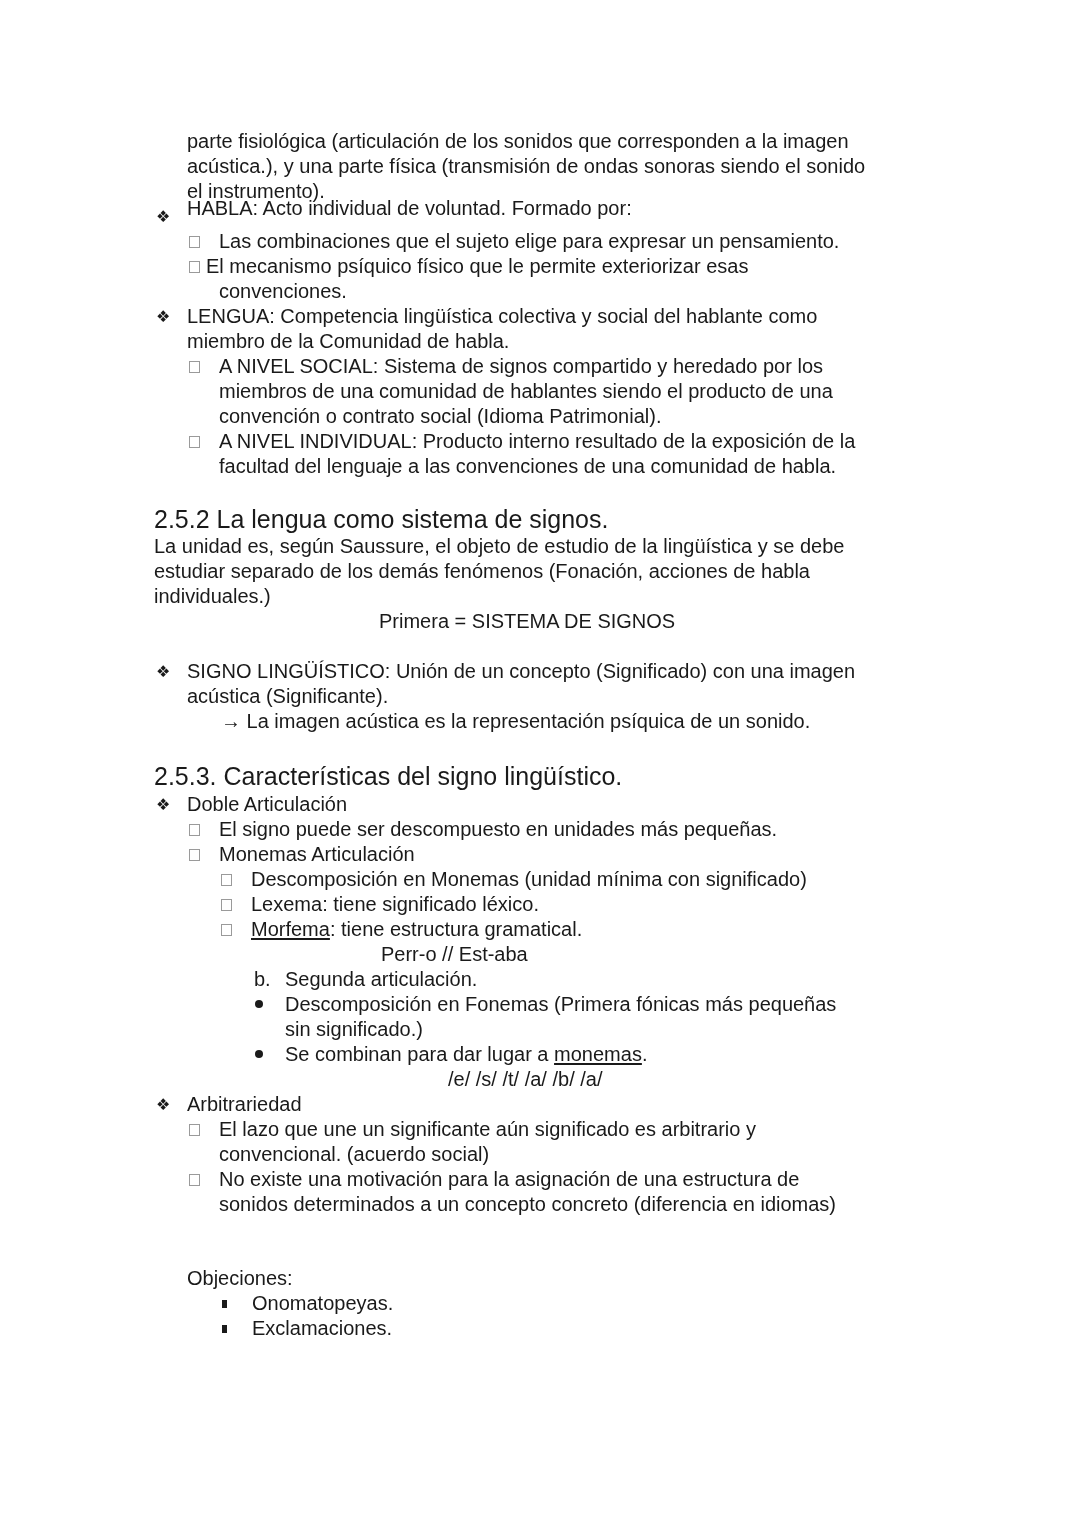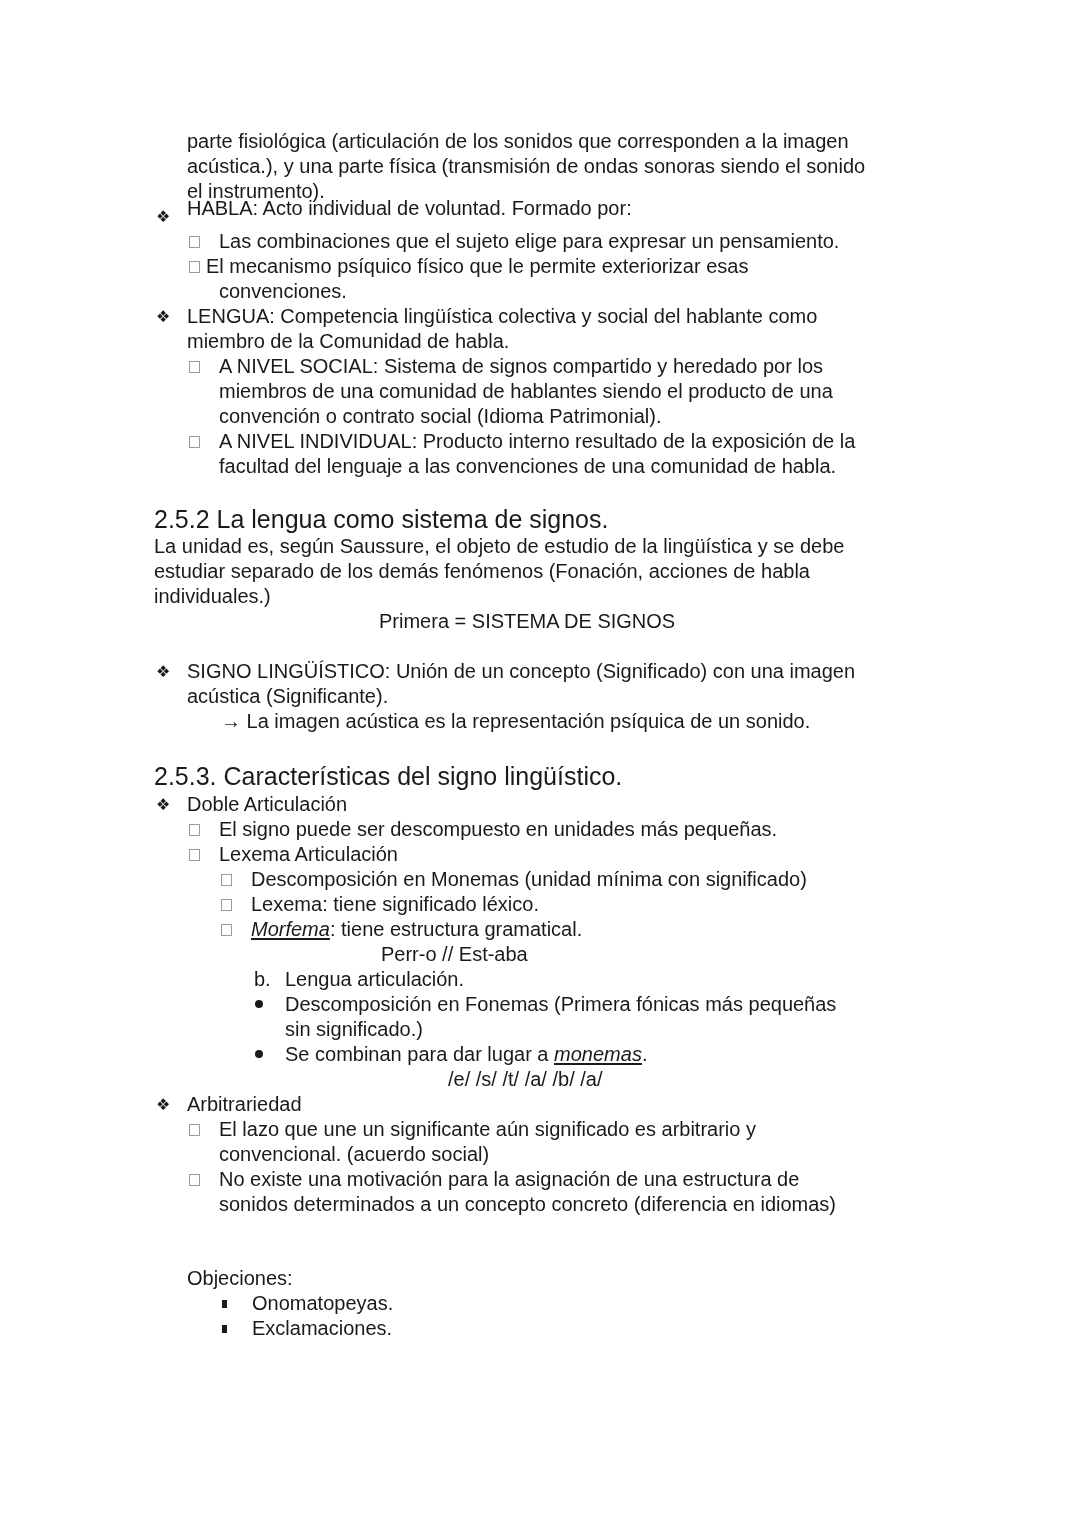--- a/index.html
+++ b/index.html
@@ -10,21 +10,21 @@
     }
     .line { position: absolute; white-space: nowrap; line-height: 25px; }
     .h2 { font-size: 25px; line-height: 30px; color: #1a1a1a; }
     .bullet-diamond { position: absolute; font-size: 16px; line-height: 25px; color: #1a1a1a; }
     .bullet-box {
       position: absolute; width: 11px; height: 12px; border: 1px solid #9a9a9a;
       box-sizing: border-box; background: #fff;
     }
     .bullet-dot { position: absolute; width: 8px; height: 8px; border-radius: 50%; background: #1a1a1a; }
     .bullet-square { position: absolute; width: 5px; height: 8px; background: #1a1a1a; }
-    u { text-decoration: underline; text-underline-offset: 2px; font-style: italic; }
+    u { text-decoration: underline; text-underline-offset: 2px; }
   </style>
 </head>
 <body>
 
 <div class="line" style="left:187px;top:129px">parte fisiológica (articulación de los sonidos que corresponden a la imagen</div>
 <div class="line" style="left:187px;top:154px">acústica.), y una parte física (transmisión de ondas sonoras siendo el sonido</div>
 <div class="line" style="left:187px;top:179px">el instrumento).</div>
 
 <span class="bullet-diamond" style="left:156px;top:204px">❖</span>
 <div class="line" style="left:187px;top:196px">HABLA: Acto individual de voluntad. Formado por:</div>
@@ -55,31 +55,31 @@
 <div class="line" style="left:187px;top:659px">SIGNO LINGÜÍSTICO: Unión de un concepto (Significado) con una imagen</div>
 <div class="line" style="left:187px;top:684px">acústica (Significante).</div>
 <div class="line" style="left:221px;top:709px">→ La imagen acústica es la representación psíquica de un sonido.</div>
 
 <div class="line h2" style="left:154px;top:761px">2.5.3. Características del signo lingüístico.</div>
 <span class="bullet-diamond" style="left:156px;top:792px">❖</span>
 <div class="line" style="left:187px;top:792px">Doble Articulación</div>
 <span class="bullet-box" style="left:189px;top:824px"></span>
 <div class="line" style="left:219px;top:817px">El signo puede ser descompuesto en unidades más pequeñas.</div>
 <span class="bullet-box" style="left:189px;top:849px"></span>
-<div class="line" style="left:219px;top:842px">Lexema Articulación</div>
+<div class="line" style="left:219px;top:842px">Monemas Articulación</div>
 <span class="bullet-box" style="left:221px;top:874px"></span>
 <div class="line" style="left:251px;top:867px">Descomposición en Monemas (unidad mínima con significado)</div>
 <span class="bullet-box" style="left:221px;top:899px"></span>
 <div class="line" style="left:251px;top:892px">Lexema: tiene significado léxico.</div>
 <span class="bullet-box" style="left:221px;top:924px"></span>
 <div class="line" style="left:251px;top:917px"><u>Morfema</u><span>: tiene estructura gramatical.</span></div>
 <div class="line" style="left:381px;top:942px">Perr-o // Est-aba</div>
 
 <div class="line" style="left:254px;top:967px">b.</div>
-<div class="line" style="left:285px;top:967px">Lengua articulación.</div>
+<div class="line" style="left:285px;top:967px">Segunda articulación.</div>
 <span class="bullet-dot" style="left:255px;top:1000px"></span>
 <div class="line" style="left:285px;top:992px">Descomposición en Fonemas (Primera fónicas más pequeñas</div>
 <div class="line" style="left:285px;top:1017px">sin significado.)</div>
 <span class="bullet-dot" style="left:255px;top:1050px"></span>
 <div class="line" style="left:285px;top:1042px"><span>Se combinan para dar lugar a </span><u>monemas</u><span>.</span></div>
 <div class="line" style="left:448px;top:1067px">/e/ /s/ /t/ /a/ /b/ /a/</div>
 
 <span class="bullet-diamond" style="left:156px;top:1092px">❖</span>
 <div class="line" style="left:187px;top:1092px">Arbitrariedad</div>
 <span class="bullet-box" style="left:189px;top:1124px"></span>

